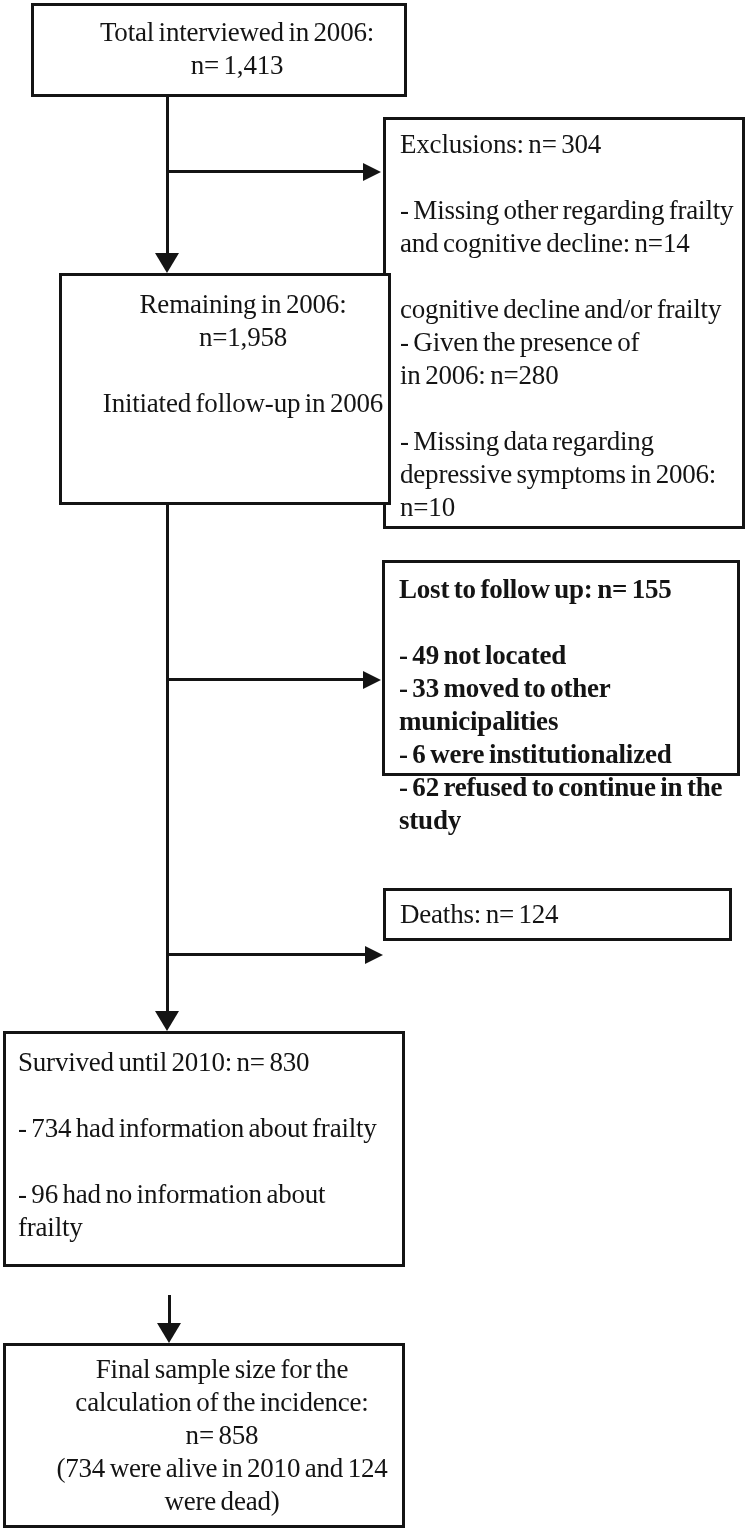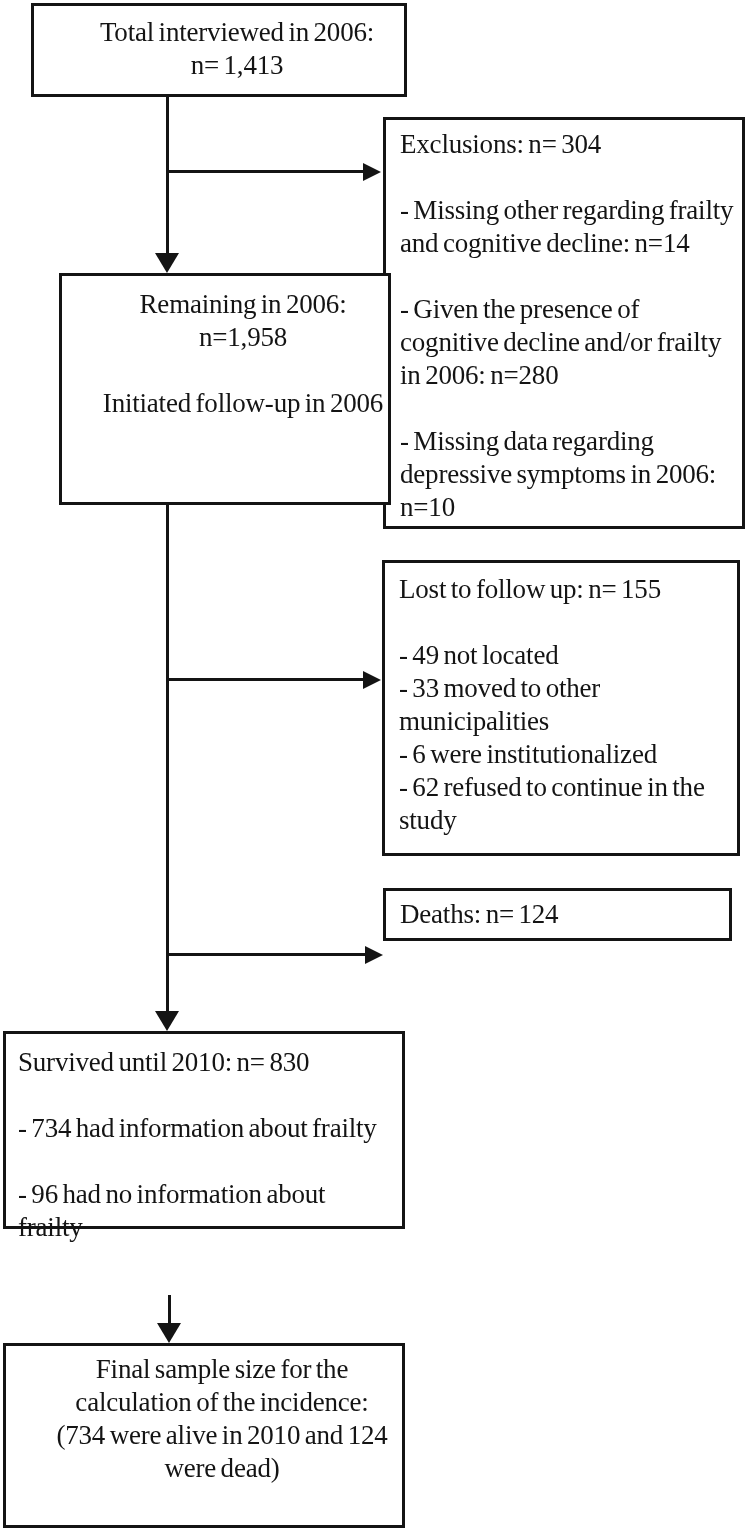--- a/index.html
+++ b/index.html
@@ -60,63 +60,64 @@
       <div class="tline">Total interviewed in 2006:</div>
       <div class="tline">n= 1,413</div>
     </div>
 
   <div class="box left" style="left:383px; top:117px; width:362px; height:412px; padding:8px 20px 0 14px;">
       <div class="tline">Exclusions: n= 304</div>
       <div class="tline">&nbsp;</div>
       <div class="tline">- Missing other regarding frailty</div>
       <div class="tline">and cognitive decline: n=14</div>
       <div class="tline">&nbsp;</div>
+      <div class="tline">cognitive decline and/or frailty</div>
       <div class="tline">- Given the presence of</div>
-      <div class="tline">cognitive decline and/or frailty</div>
       <div class="tline">in 2006: n=280</div>
       <div class="tline">&nbsp;</div>
       <div class="tline">- Missing data regarding</div>
       <div class="tline">depressive symptoms in 2006:</div>
       <div class="tline">n=10</div>
     </div>
 
   <div class="box center" style="left:15px; top:273px; width:332px; height:232px; padding-top:12px;margin-left:44px;">
       <div class="tline">Remaining in 2006:</div>
       <div class="tline">n=1,958</div>
       <div class="tline">&nbsp;</div>
       <div class="tline">Initiated follow-up in 2006</div>
     </div>
 
-  <div class="box left" style="left:382px; top:560px; width:358px; height:296px; padding:10px 16px 0 14px;">
+  <div class="box left" style="left:382px; top:560px; width:358px; height:216px; padding:10px 16px 0 14px;font-weight:bold;">
       <div class="tline">Lost to follow up: n= 155</div>
       <div class="tline">&nbsp;</div>
       <div class="tline">- 49 not located</div>
       <div class="tline">- 33 moved to other</div>
       <div class="tline">municipalities</div>
       <div class="tline">- 6 were institutionalized</div>
       <div class="tline">- 62 refused to continue in the</div>
       <div class="tline">study</div>
     </div>
 
   <div class="box left" style="left:383px; top:888px; width:349px; height:53px; padding:7px 4px 0 14px;">
       <div class="tline">Deaths: n= 124</div>
     </div>
 
-  <div class="box left" style="left:3px; top:1031px; width:402px; height:198px; padding:12px 4px 0 12px;">
+  <div class="box left" style="left:3px; top:1031px; width:402px; height:236px; padding:12px 4px 0 12px;">
       <div class="tline">Survived until 2010: n= 830</div>
       <div class="tline">&nbsp;</div>
       <div class="tline">- 734 had information about frailty</div>
       <div class="tline">&nbsp;</div>
       <div class="tline">- 96 had no information about</div>
       <div class="tline">frailty</div>
     </div>
 
   <div class="box center" style="left:3px; top:1343px; width:402px; height:185px; padding-top:7px;">
       <div class="tline">Final sample size for the</div>
       <div class="tline">calculation of the incidence:</div>
+      <div class="tline">n= 858</div>
       <div class="tline">(734 were alive in 2010 and 124</div>
       <div class="tline">were dead)</div>
     </div>
 
   <div class="vline" style="left:166px; top:97px;  height:158px;"></div>
   <div class="arrow-down" style="left:155px; top:253px;"></div>
   <div class="hline" style="left:166px; top:170px; width:197px;"></div>
   <div class="arrow-right" style="left:363px; top:163px;"></div>
 
   <div class="vline" style="left:166px; top:505px; height:506px;"></div>

